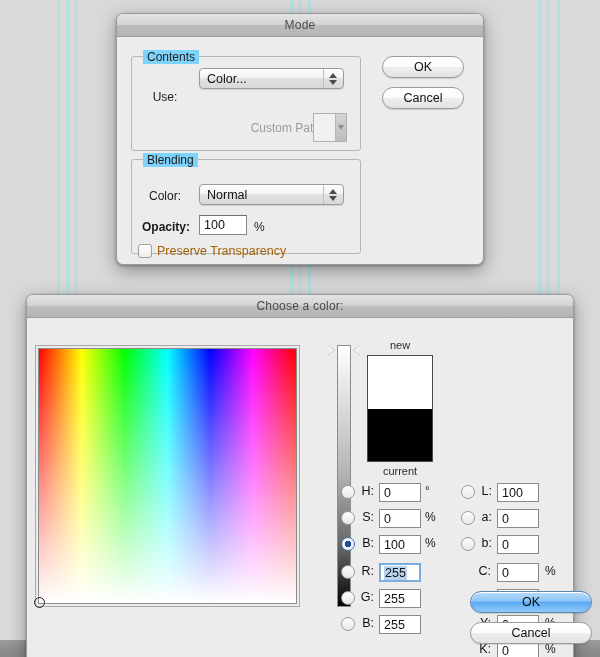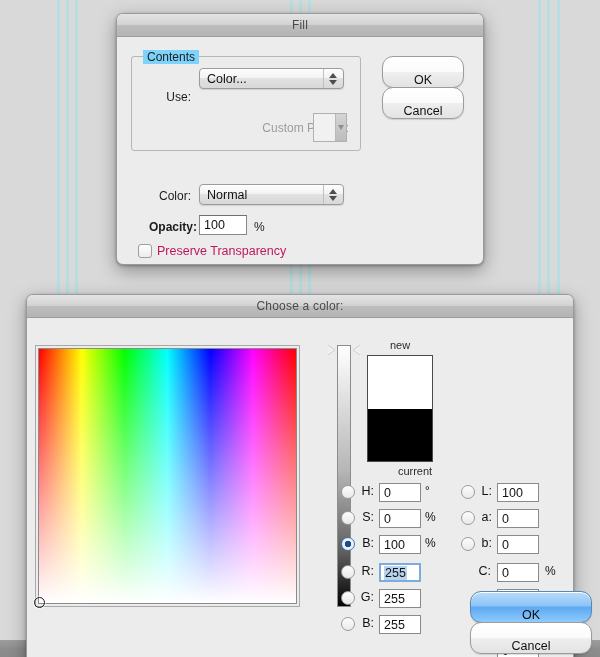--- a/index.html
+++ b/index.html
@@ -84,21 +84,21 @@
     left: 11px;
     background: #7dd3fc;
     padding: 0 4px;
     font-size: 12px;
     color: #202020;
   }
   .row-label {
     position: absolute;
     font-size: 12px;
     color: #1a1a1a;
-    text-align: right;
+    text-align: center;
   }
   .row-label.dim { color: #9c9c9c; }
 
   
   .popup {
     position: absolute;
     height: 21px;
     background: linear-gradient(180deg, #fdfdfd 0%, #f3f3f3 45%, #e2e2e2 50%, #d8d8d8 100%);
     border: 1px solid #9b9b9b;
     border-radius: 4px;
@@ -182,33 +182,33 @@
   .cbox {
     position: absolute;
     width: 14px; height: 14px;
     background: linear-gradient(180deg,#fdfdfd,#ededed);
     border: 1px solid #9e9e9e;
     border-radius: 3px;
   }
   .cbox-label {
     position: absolute;
     font-size: 12.5px;
-    color: #be185d;
+    color: #a16207;
   }
 
   
   .btn {
     position: absolute;
-    height: 32px;
+    height: 22px;
     border-radius: 11px;
     border: 1px solid #9c9c9c;
     background: linear-gradient(180deg, #ffffff 0%, #fbfbfb 48%, #eeeeee 52%, #e3e3e3 100%);
     box-shadow: 0 1px 1px rgba(0,0,0,.13), inset 0 1px 0 #fff;
     display: flex;
-    align-items: flex-end;
+    align-items: center;
     justify-content: center;
     font-size: 12.5px;
     color: #111;
   }
   .btn.default {
     background: linear-gradient(180deg, #b9dcfb 0%, #8dc4f8 45%, #5da9f3 52%, #8fcbfb 100%);
     border-color: #5d86ac;
     color: #0c0c0c;
   }
 
@@ -295,21 +295,21 @@
 
   
   #swatch-new-label, #swatch-current-label {
     position: absolute;
     font-size: 11px;
     color: #2b2b2b;
     width: 66px;
     text-align: center;
   }
   #swatch-new-label { left: 340px; top: 44px; }
-  #swatch-current-label { left: 355px; top: 170px; }
+  #swatch-current-label { left: 340px; top: 170px; }
   #swatch-box {
     position: absolute;
     left: 340px; top: 60px;
     width: 66px; height: 107px;
     border: 1px solid #4b4b4b;
   }
   #swatch-new { width: 100%; height: 50%; }
   #swatch-current { width: 100%; height: 50%; }
 
   
@@ -391,21 +391,21 @@
       <div class="guide-bottom" style="left: 462px; top: 640px; height: 17px;"></div>
       <div class="guide-bottom" style="left: 471px; top: 640px; height: 17px;"></div>
       <div class="guide-bottom" style="left: 481px; top: 640px; height: 17px;"></div>
       <div class="guide-bottom" style="left: 543px; top: 640px; height: 17px;"></div>
       <div class="guide-bottom" style="left: 552px; top: 640px; height: 17px;"></div>
       <div class="guide-bottom" style="left: 562px; top: 640px; height: 17px;"></div>
     </div>
 
   <div class="dialog" id="fill-dialog">
     <div class="titlebar">
-      <span class="titlebar-text">Fill</span>
+      <span class="titlebar-text">Mode</span>
     </div>
 
     <div class="fieldset" style="left:14px; top:42px; width:230px; height:95px;">
       <span class="fieldset-legend">Contents</span>
     </div>
     <span class="row-label" style="left:22px; top:76px; width:52px;">Use:</span>
     <div class="popup" style="left:82px; top:54px; width:145px;">
       <span class="popup-text">Color...</span>
       <span class="popup-arrows">
         <i class="tri-up"></i>
@@ -413,20 +413,23 @@
       </span>
     </div>
     <span class="row-label dim" style="left:122px; top:107px; width:110px;">Custom Pattern:</span>
     <div id="custom-pattern-swatch" style="left:196px; top:99px;">
       <div class="pat-well"></div>
       <div class="pat-arrow">
           <i></i>
         </div>
     </div>
 
+    <div class="fieldset" style="left:14px; top:145px; width:230px; height:95px;">
+      <span class="fieldset-legend">Blending</span>
+    </div>
     <span class="row-label" style="left:22px; top:175px; width:52px;">Color:</span>
     <div class="popup" style="left:82px; top:170px; width:145px;">
       <span class="popup-text">Normal</span>
       <span class="popup-arrows">
         <i class="tri-up"></i>
           <i class="tri-down"></i>
       </span>
     </div>
     <span class="row-label" style="left:18px; top:206px; width:62px;font-weight:bold;">Opacity:</span>
     <div class="tinput" style="left:82px; top:201px; width:48px; height:20px;">

